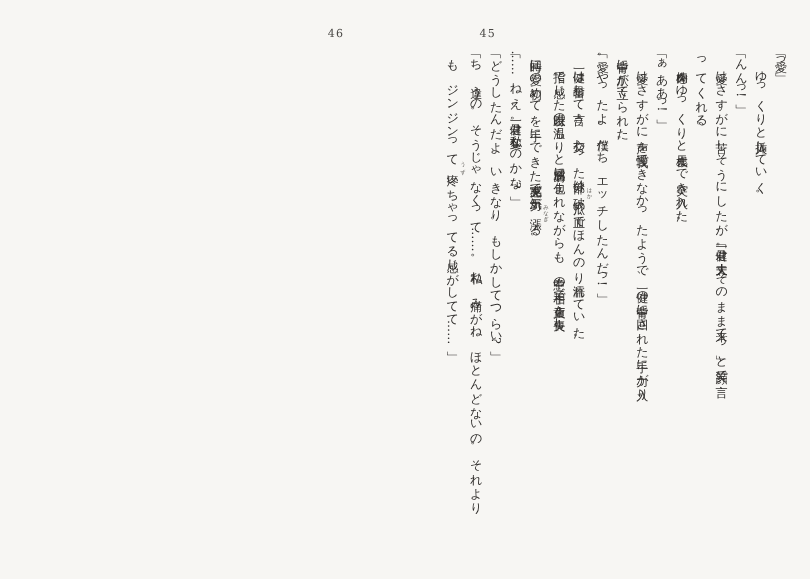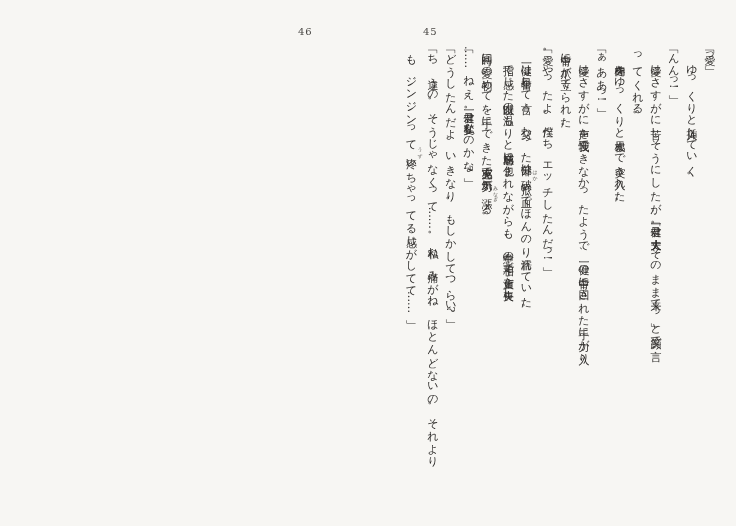--- a/index.html
+++ b/index.html
@@ -25,21 +25,21 @@
   .page-right { left: 368px; }
 
   .page-number {
     position: absolute;
     top: 26px;
     font-size: 10px;
     letter-spacing: 1px;
     color: #4a4845;
   }
   .pn-46 { left: 298px; }
-  .pn-45 { left: 423px; }
+  .pn-45 { left: 436px; }
 
   .text-block {
     position: absolute;
     top: 46px;
     height: 432px;
     writing-mode: vertical-rl;
     text-orientation: mixed;
     font-size: 11px;
     letter-spacing: 0;
   }

